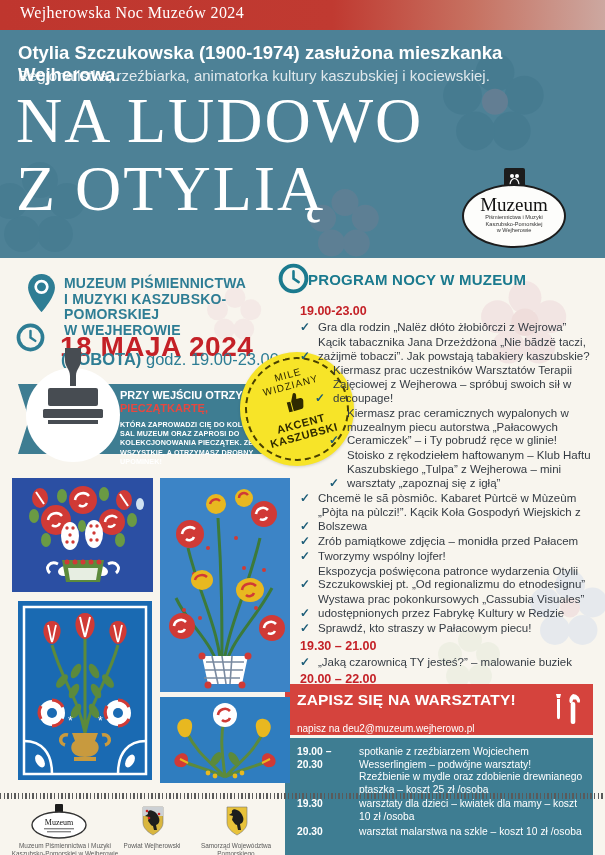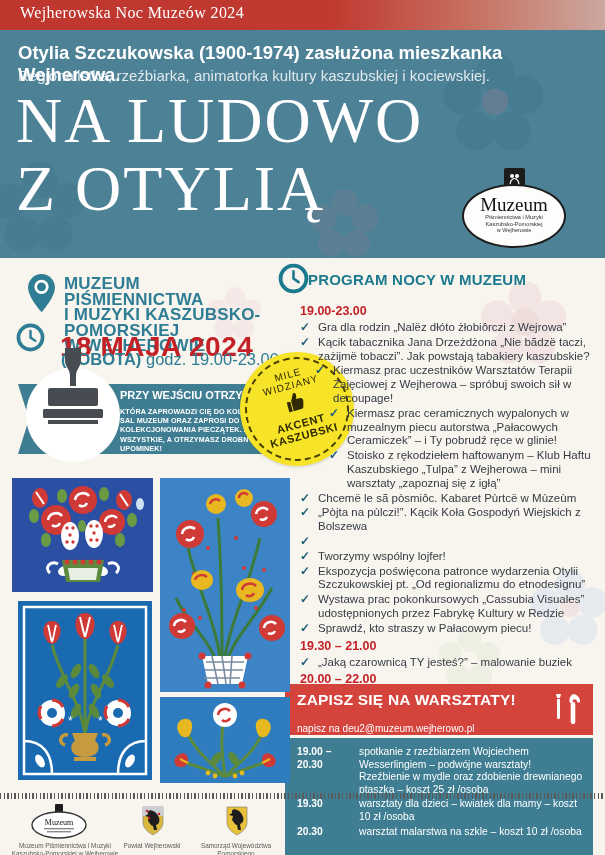--- a/index.html
+++ b/index.html
@@ -21,21 +21,21 @@
   .title1{top:58px;} .title2{top:126px;}
   
   .logo-wrap{position:absolute;left:462px;top:138px;width:106px;height:86px;}
   .logo-owlbox{position:absolute;left:42px;top:0;width:21px;height:28px;background:#1c1c1c;border-radius:2px;}
   .logo-oval{position:absolute;left:0;top:16px;width:104px;height:64px;background:#fdfdfb;
     border:2px solid #1c1c1c;border-radius:50%;box-sizing:border-box;text-align:center;}
   .logo-name{font-family:"Liberation Serif",serif;font-size:19px;color:#111;margin-top:9px;line-height:19px;}
   .logo-sub{font-size:5.6px;color:#333;line-height:6.6px;}
   
   .venue{position:absolute;left:64px;top:276px;width:220px;color:#2e7d94;
-    font-size:17px;font-weight:bold;line-height:15.5px;letter-spacing:.2px;}
+    font-size:14px;font-weight:bold;line-height:15.5px;letter-spacing:.2px;}
   .date-day{position:absolute;left:60px;top:315px;color:#c42127;font-size:28px;font-weight:bold;letter-spacing:.5px;margin-top:16px;}
   .date-sub{position:absolute;left:61px;top:350px;color:#2e7d94;font-size:16.5px;}
   .date-sub b{font-weight:bold;}
   
   .ribbon{position:absolute;left:18px;top:384px;width:272px;height:70px;background:#3e7d92;
     clip-path:polygon(0 0,100% 0,100% 100%,0 100%,11px 50%);}
   .stamp-circle{position:absolute;left:26px;top:368px;width:94px;height:94px;background:#fff;border-radius:50%;}
   .stamp-svg{position:absolute;left:41px;top:346px;}
   .ribbon-text{position:absolute;left:120px;top:389px;width:163px;color:#fff;}
   .rt1{font-size:11px;font-weight:bold;line-height:13px;}
@@ -48,21 +48,21 @@
     border-radius:50%;text-align:center;color:#2f2a00;}
   .bline1{font-size:10px;letter-spacing:1px;margin-top:9px;}
   .bline2{font-size:10px;letter-spacing:1px;}
   .bthumb{height:22px;margin-top:1px;}
   .bline3{font-size:11px;font-weight:bold;letter-spacing:.6px;margin-top:1px;}
   .bline4{font-size:11px;font-weight:bold;letter-spacing:.6px;}
   
   .prog-title{position:absolute;left:308px;top:271px;color:#1b7a8e;font-size:15px;font-weight:bold;letter-spacing:.2px;}
   .prog-body{position:absolute;left:300px;top:301px;width:296px;}
   .ptime{color:#c42127;font-size:12.5px;font-weight:bold;margin:3px 0 3px 0;}
-  .pitem{display:flex;margin-bottom:1px;}
+  .pitem{display:flex;margin-bottom:1px;align-items:flex-end;}
   .chk{flex:0 0 18px;color:#1d5d78;font-weight:bold;font-size:12px;line-height:13.8px;}
   .chk::before{content:"✓";}
   .ptext{color:#343b43;font-size:11.5px;line-height:13.8px;}
   .ind1{margin-left:15px;} .ind2{margin-left:29px;}
   
   .wbox{position:absolute;left:285px;top:684px;width:308px;}
   .wbox-red{position:relative;background:#d5433d;padding:7px 12px 7px 12px;box-sizing:border-box;height:51px;}
   .wtitle{color:#fff;font-size:15.5px;font-weight:bold;letter-spacing:.2px;}
   .wmail{color:#fff;font-size:10px;margin-top:14px;}
   .wtools{position:absolute;right:9px;top:8px;}
@@ -216,20 +216,21 @@
   <div class="ribbon"></div>
   <div class="stamp-circle"></div>
   <svg class="stamp-svg" width="64" height="100" viewBox="0 0 64 100">
     <path d="M24 2h16v12c0 7-5 9-5 16v10h-6V30c0-7-5-9-5-16z" fill="#474c52"></path>
     <rect x="7" y="42" width="50" height="18" rx="2" fill="#474c52"></rect>
     <rect x="2" y="63" width="60" height="9" rx="1.5" fill="#474c52"></rect>
     <rect x="7" y="74" width="50" height="4" fill="#474c52"></rect>
   </svg>
   <div class="ribbon-text">
     <div class="rt1">PRZY WEJŚCIU OTRZYMASZ</div>
+    <div class="rt2">PIECZĄTKARTĘ,</div>
     <div class="rt3">KTÓRA ZAPROWADZI CIĘ DO KOLEJNYCH SAL MUZEUM ORAZ ZAPROSI DO KOLEKCJONOWANIA PIECZĄTEK. ZBIERZ JE WSZYSTKIE, A OTRZYMASZ DROBNY UPOMINEK!</div>
   </div>
 
   <div class="badge">
     <div class="badge-inner">
       <div class="bline1">MILE</div>
       <div class="bline2">WIDZIANY</div>
       <svg class="bthumb" width="22" height="22" viewBox="0 0 24 24">
         <path d="M3 10h4v11H3z M8 21h8.6c1.5 0 2.6-1 2.9-2.4l1.5-6.2c.4-1.7-.9-3.4-2.6-3.4h-4.3l.8-4.1C15.2 3 14.2 2 13.1 2c-.7 0-1.4.4-1.7 1.1L8 10z" fill="#2f2a00"></path>
       </svg>
@@ -269,20 +270,21 @@
     <div class="pitem">
         <span class="chk"></span>
         <span class="ptext">Chcemë le sã pòsmiôc. Kabaret Pùrtcë w Mùzeùm</span>
       </div>
     <div class="pitem">
         <span class="chk"></span>
         <span class="ptext">„Pòjta na pùlczi!”. Kącik Koła Gospodyń Wiejskich z Bolszewa</span>
       </div>
     <div class="pitem">
         <span class="chk"></span>
+        <span class="ptext">Zrób pamiątkowe zdjęcia – monidła przed Pałacem</span>
       </div>
     <div class="pitem">
         <span class="chk"></span>
         <span class="ptext">Tworzymy wspólny lojfer!</span>
       </div>
     <div class="pitem">
         <span class="chk"></span>
         <span class="ptext">Ekspozycja poświęcona patronce wydarzenia Otylii Szczukowskiej pt. „Od regionalizmu do etnodesignu”</span>
       </div>
     <div class="pitem">

